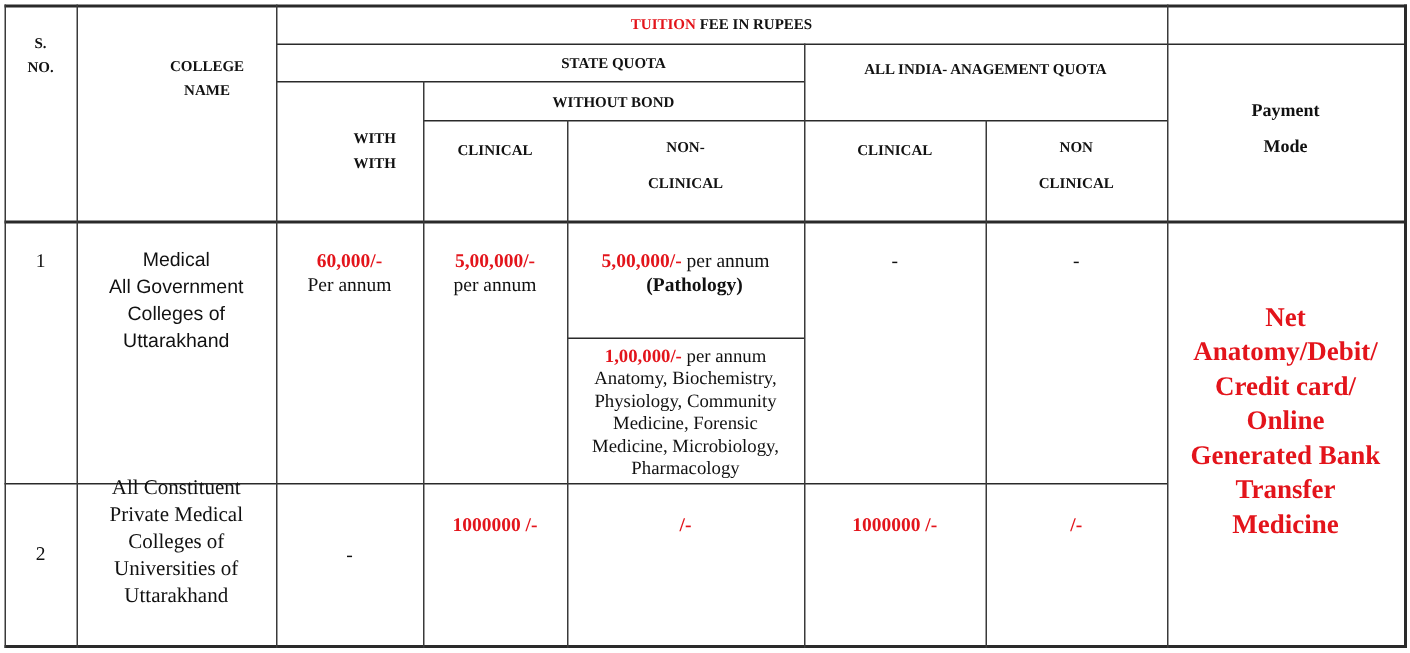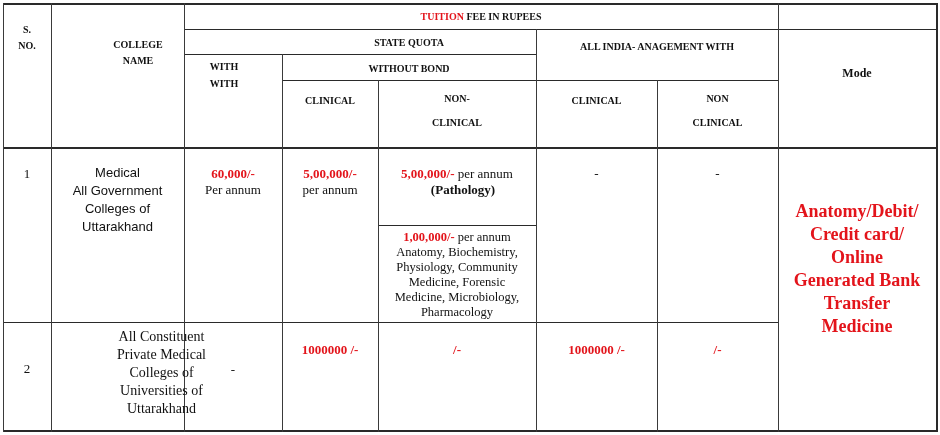--- a/index.html
+++ b/index.html
@@ -49,44 +49,45 @@
     <div>COLLEGE</div>
     <div>NAME</div>
   </div>
 
   <div class="cell hdr" style="left:184px; top:9px; width:594px; line-height:16px;">
     <span class="red">TUITION</span><span> FEE IN RUPEES</span>
   </div>
 
   <div class="cell hdr" style="left:282px; top:35px; width:254px; line-height:16px;">STATE QUOTA</div>
 
-  <div class="cell hdr" style="left:184px; top:58px; width:80px; line-height:17px;">
+  <div class="cell hdr" style="left:184px; top:84px; width:80px; line-height:17px;text-align:right;">
     <div>WITH</div>
     <div>WITH</div>
   </div>
 
   <div class="cell hdr" style="left:282px; top:61px; width:254px; line-height:16px;">WITHOUT BOND</div>
 
   <div class="cell hdr" style="left:282px; top:93px; width:96px; line-height:16px;">CLINICAL</div>
 
   <div class="cell hdr" style="left:378px; top:87px; width:158px; line-height:24px;">
     <div>NON-</div>
     <div>CLINICAL</div>
   </div>
 
-  <div class="cell hdr" style="left:536px; top:39px; width:242px; line-height:16px;">ALL INDIA- ANAGEMENT WITH</div>
+  <div class="cell hdr" style="left:536px; top:39px; width:242px; line-height:16px;">ALL INDIA- ANAGEMENT QUOTA</div>
 
   <div class="cell hdr" style="left:536px; top:93px; width:121px; line-height:16px;">CLINICAL</div>
 
   <div class="cell hdr" style="left:657px; top:87px; width:121px; line-height:24px;">
     <div>NON</div>
     <div>CLINICAL</div>
   </div>
 
   <div class="cell hdr" style="left:778px; top:61px; width:158px; line-height:24px; font-size:12px;">
+    <div>Payment</div>
     <div>Mode</div>
   </div>
 
   <div class="cell body" style="left:3px; top:166px; width:48px;">1</div>
 
   <div class="cell body" style="left:51px; top:164px; width:133px; font-size:14px; line-height:18px; font-family:'Liberation Sans','DejaVu Sans',sans-serif; font-size:13px;">
     <div>Medical</div>
     <div>All Government</div>
     <div>Colleges of</div>
     <div>Uttarakhand</div>
@@ -113,31 +114,32 @@
     <div>Physiology, Community</div>
     <div>Medicine, Forensic</div>
     <div>Medicine, Microbiology,</div>
     <div>Pharmacology</div>
   </div>
 
   <div class="cell body" style="left:536px; top:166px; width:121px;">-</div>
   <div class="cell body" style="left:657px; top:166px; width:121px;">-</div>
 
   <div class="cell payment" style="left:778px; top:200px; width:158px;">
+    <div>Net</div>
     <div>Anatomy/Debit/</div>
     <div>Credit card/</div>
     <div>Online</div>
     <div>Generated Bank</div>
     <div>Transfer</div>
     <div>Medicine</div>
   </div>
 
   <div class="cell body" style="left:3px; top:361px; width:48px;">2</div>
 
-  <div class="cell body" style="left:51px; top:328px; width:133px; line-height:18px; font-size:14px;margin-left:44px;">
+  <div class="cell body" style="left:51px; top:317px; width:133px; line-height:18px; font-size:14px;">
     <div>All Constituent</div>
     <div>Private Medical</div>
     <div>Colleges of</div>
     <div>Universities of</div>
     <div>Uttarakhand</div>
   </div>
 
   <div class="cell body" style="left:184px; top:362px; width:98px;">-</div>
   <div class="cell body red" style="left:282px; top:342px; width:96px; font-weight:bold;">1000000 /-</div>
   <div class="cell body red" style="left:378px; top:342px; width:158px; font-weight:bold;">/-</div>

